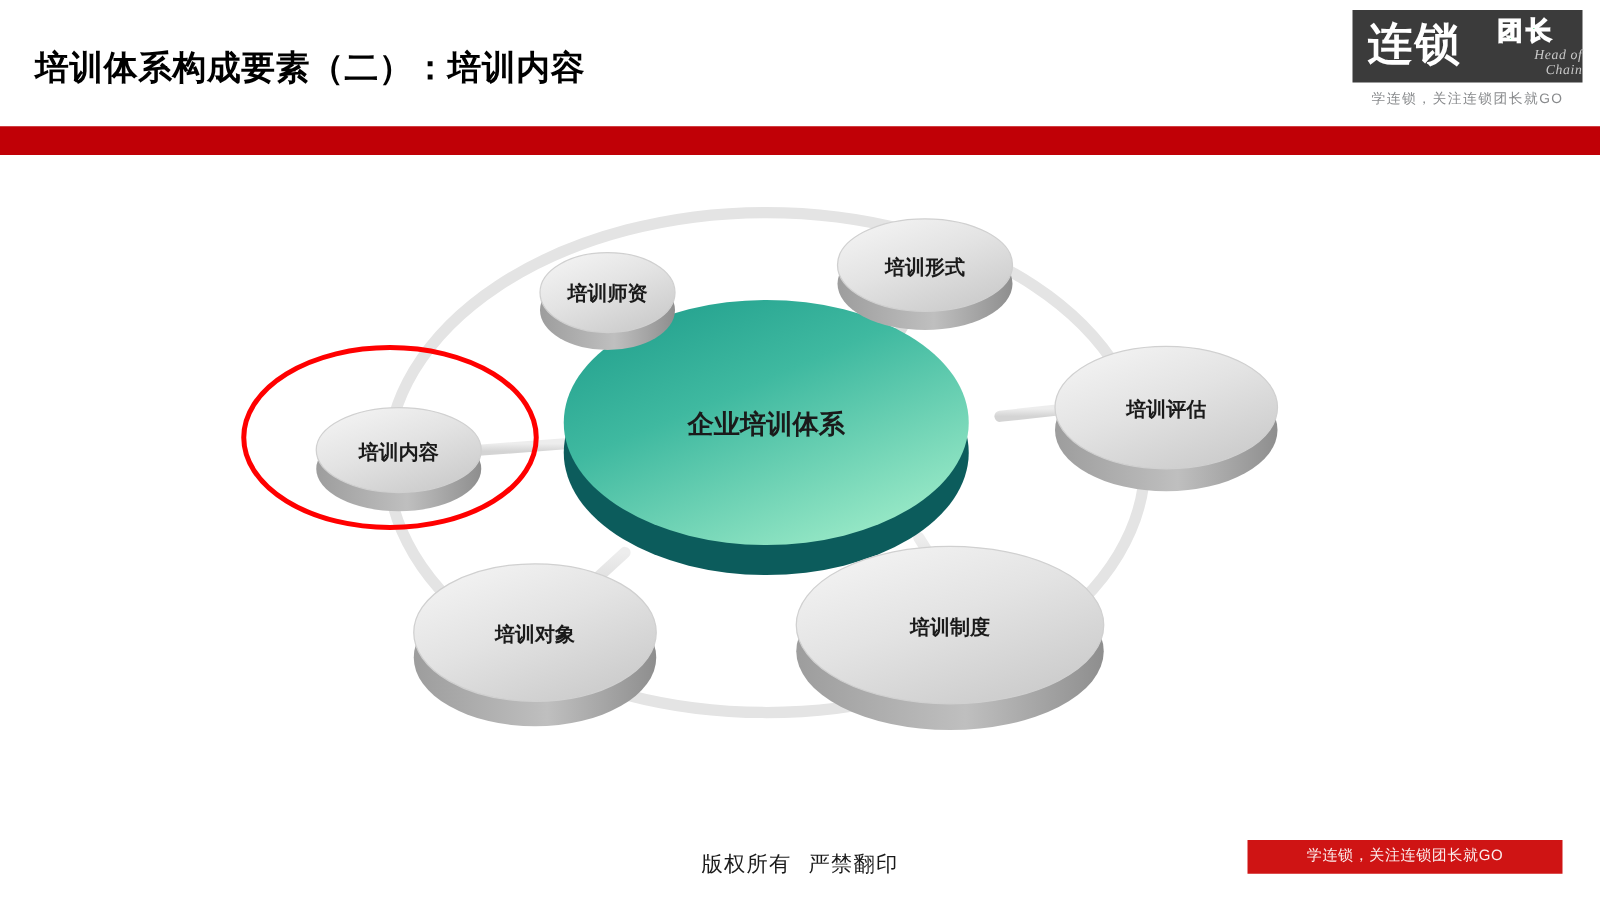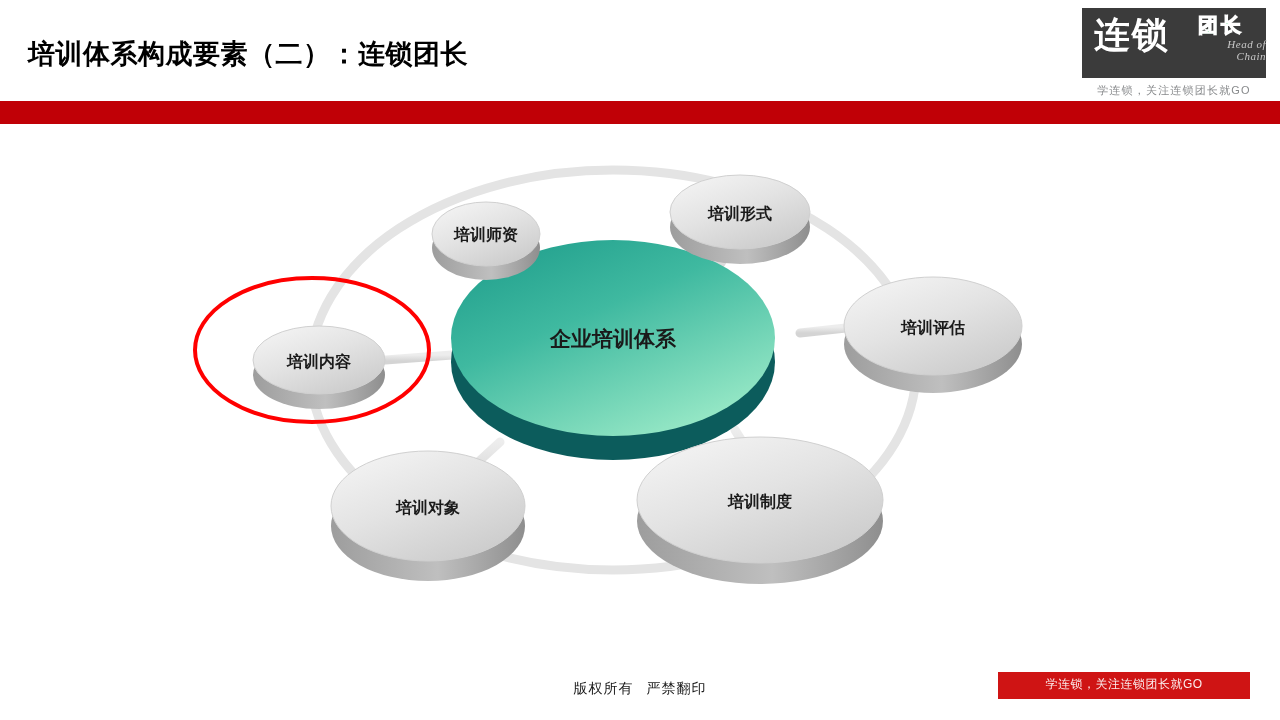--- a/index.html
+++ b/index.html
@@ -18,21 +18,21 @@
     letter-spacing:0.5px; white-space:nowrap;
   }
   #red-bar {
     position:absolute; left:0; top:101px; width:1280px; height:23px;
     background:#c00006;
   }
 
   
   #logo-block { position:absolute; right:14px; top:8px; width:184px; }
   #logo-box {
-    background:#3b3b3b; height:70px; position:relative;
+    background:#3b3b3b; height:58px; position:relative;
     display:block; padding:4px 10px;
   }
   #logo-main {
     position:absolute; left:12px; top:2px;
     font-size:36px; font-weight:bold; color:#ffffff;
     letter-spacing:2px; line-height:50px;
   }
   #logo-sub {
     position:absolute; left:116px; top:4px;
     font-size:20px; font-weight:bold; color:#22c55e;
@@ -56,21 +56,21 @@
   .node-label {
     font-family:"Liberation Sans","DejaVu Sans",sans-serif;
     font-weight:bold; fill:#1a1a1a; text-anchor:middle;
   }
   .node-label.sat { font-size:16px; }
   .node-label.core { font-size:21px; }
 
   
   #footer-note {
     position:absolute; left:0; top:680px; width:1280px;
-    text-align:center; font-size:14px; color:#1a1a1a;
+    text-align:center; font-size:17px; color:#1a1a1a;
     letter-spacing:1px;
   }
   #footer-note span { margin:0 4px; }
 
   
   #watermark { position:absolute; left:985px; top:662px; width:295px; height:48px; }
   #wm-band {
     position:absolute; left:13px; top:10px; width:252px; height:27px;
     background:#cf1414;
   }
@@ -82,21 +82,21 @@
   #wm-text {
     position:absolute; left:0; top:2px; width:295px;
     font-size:29px; font-weight:bold; color:#ffffff;
     -webkit-text-stroke:2.2px #1a1a1a;
     letter-spacing:1px; white-space:nowrap; text-align:center;
   }
 </style>
 </head>
 <body>
 
-<div id="slide-title">培训体系构成要素（二）：连锁团长</div>
+<div id="slide-title">培训体系构成要素（二）：培训内容</div>
 <div id="red-bar"></div>
 
 <div id="logo-block">
   <div id="logo-box">
     <span id="logo-main">连锁</span>
     <span id="logo-sub">团长</span>
     <span id="logo-en">Head of Chain</span>
   </div>
   <div id="logo-tagline">学连锁，关注连锁团长就GO</div>
 </div>

